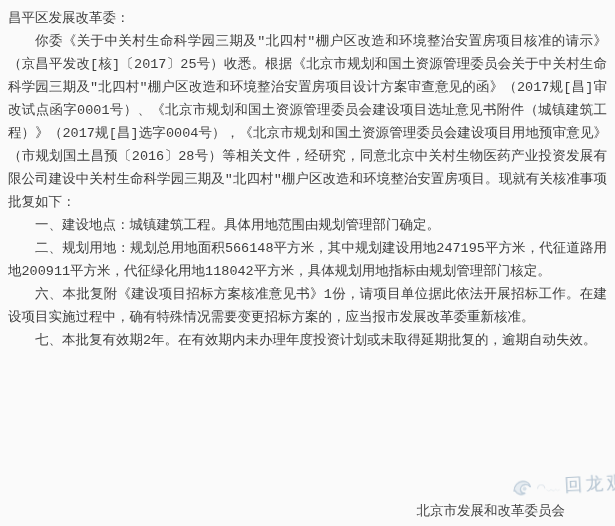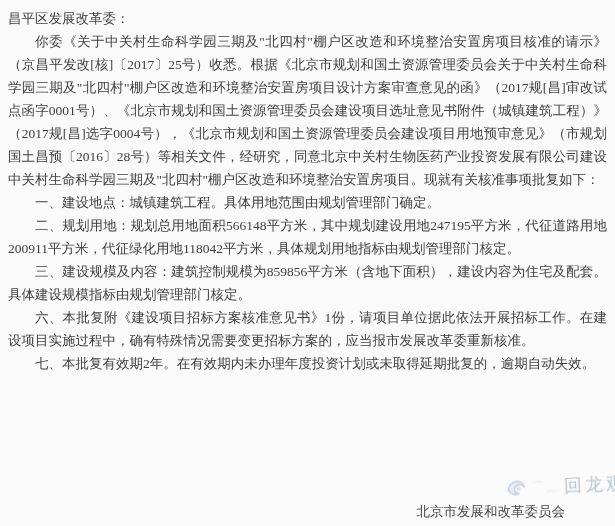--- a/index.html
+++ b/index.html
@@ -12,21 +12,21 @@
     background: #fafafa;
     overflow: hidden;
     position: relative;
   }
   .page {
     position: relative;
     width: 615px;
     height: 506px;
     box-sizing: border-box;
     padding: 7px 8px 0 8px;
-    font-family: Liberation Serif, serif;
+    font-family: Liberation Mono, monospace;
     font-size: 13.5px;
     line-height: 23px;
     color: #3e3e3e;
     text-align: justify;
   }
   .page p {
     margin: 0;
     padding: 0;
   }
   .indent {
@@ -71,21 +71,20 @@
 <div class="page">
 
   <p>昌平区发展改革委：</p>
 
   <p class="indent">你委《关于中关村生命科学园三期及"北四村"棚户区改造和环境整治安置房项目核准的请示》（京昌平发改[核]〔2017〕25号）收悉。根据《北京市规划和国土资源管理委员会关于中关村生命科学园三期及"北四村"棚户区改造和环境整治安置房项目设计方案审查意见的函》（2017规[昌]审改试点函字0001号）、《北京市规划和国土资源管理委员会建设项目选址意见书附件（城镇建筑工程）》（2017规[昌]选字0004号），《北京市规划和国土资源管理委员会建设项目用地预审意见》（市规划国土昌预〔2016〕28号）等相关文件，经研究，同意北京中关村生物医药产业投资发展有限公司建设中关村生命科学园三期及"北四村"棚户区改造和环境整治安置房项目。现就有关核准事项批复如下：</p>
 
   <p class="indent">一、建设地点：城镇建筑工程。具体用地范围由规划管理部门确定。</p>
 
   <p class="indent">二、规划用地：规划总用地面积566148平方米，其中规划建设用地247195平方米，代征道路用地200911平方米，代征绿化用地118042平方米，具体规划用地指标由规划管理部门核定。</p>
 
-  <p class="indent">三、建设规模及内容：建筑控制规模为859856平方米（含地下面积），建设内容为住宅及配套。具体建设规模指标由规划管理部门核定。</p>
 
 
 
   <p class="indent">六、本批复附《建设项目招标方案核准意见书》1份，请项目单位据此依法开展招标工作。在建设项目实施过程中，确有特殊情况需要变更招标方案的，应当报市发展改革委重新核准。</p>
 
   <p class="indent">七、本批复有效期2年。在有效期内未办理年度投资计划或未取得延期批复的，逾期自动失效。</p>
 
 
 
   <div class="watermark">

